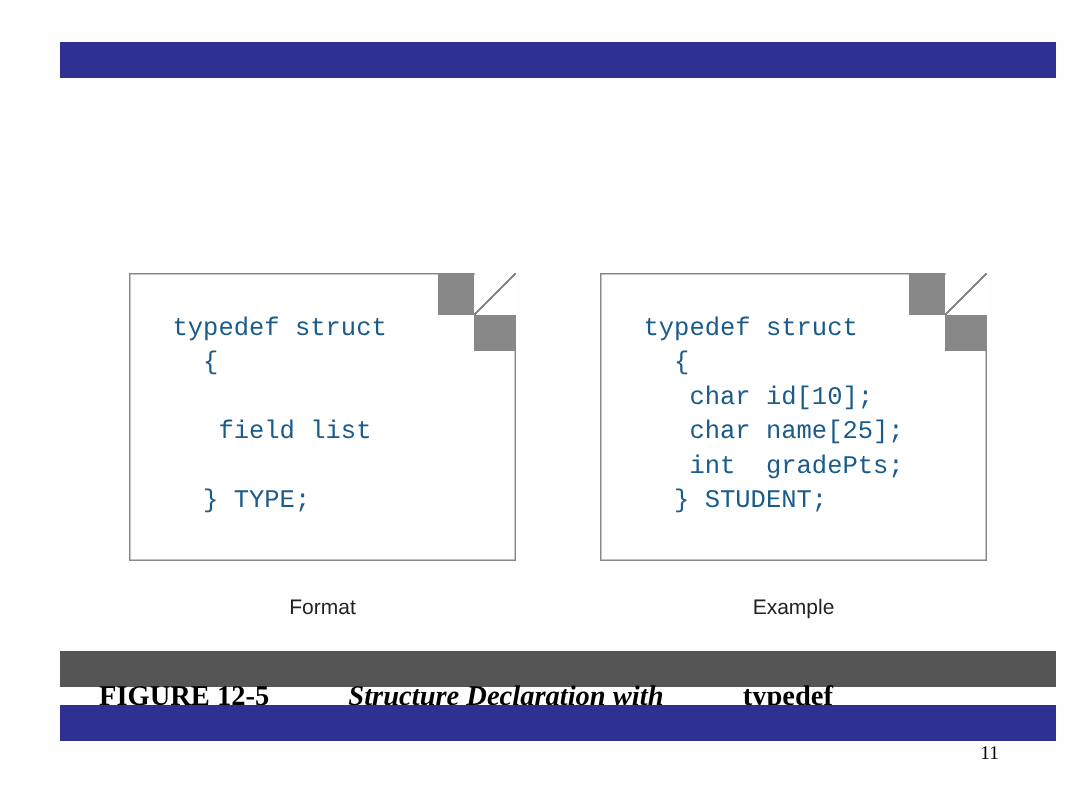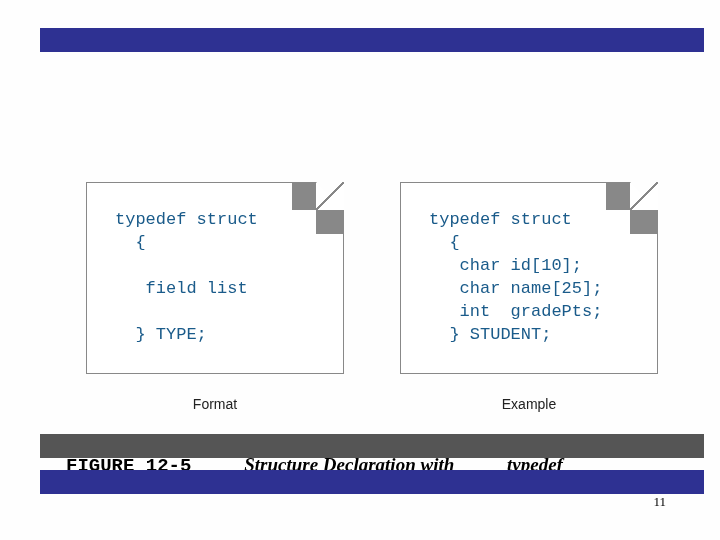--- a/index.html
+++ b/index.html
@@ -100,23 +100,23 @@
     background: #555;
     top: 422px;
   }
   .caption {
     position: absolute;
     left: 30px;
     top: 430px;
     font-size: 19px;
     color: #000;
   }
-  .caption .fignum { font-weight: bold; font-family: Liberation Mono, monospace; }
+  .caption .fignum { font-weight: bold; }
   .caption .figtitle { font-weight: bold; font-style: italic; }
-  .caption .kw { font-style: italic; font-weight: bold; }
+  .caption .kw { font-weight: bold; }
   .bottom-rule {
     position: absolute;
     left: 28px;
     right: 28px;
     top: 458px;
     height: 6px;
     background: #2e3192;
   }
   .page-num {
     position: absolute;

